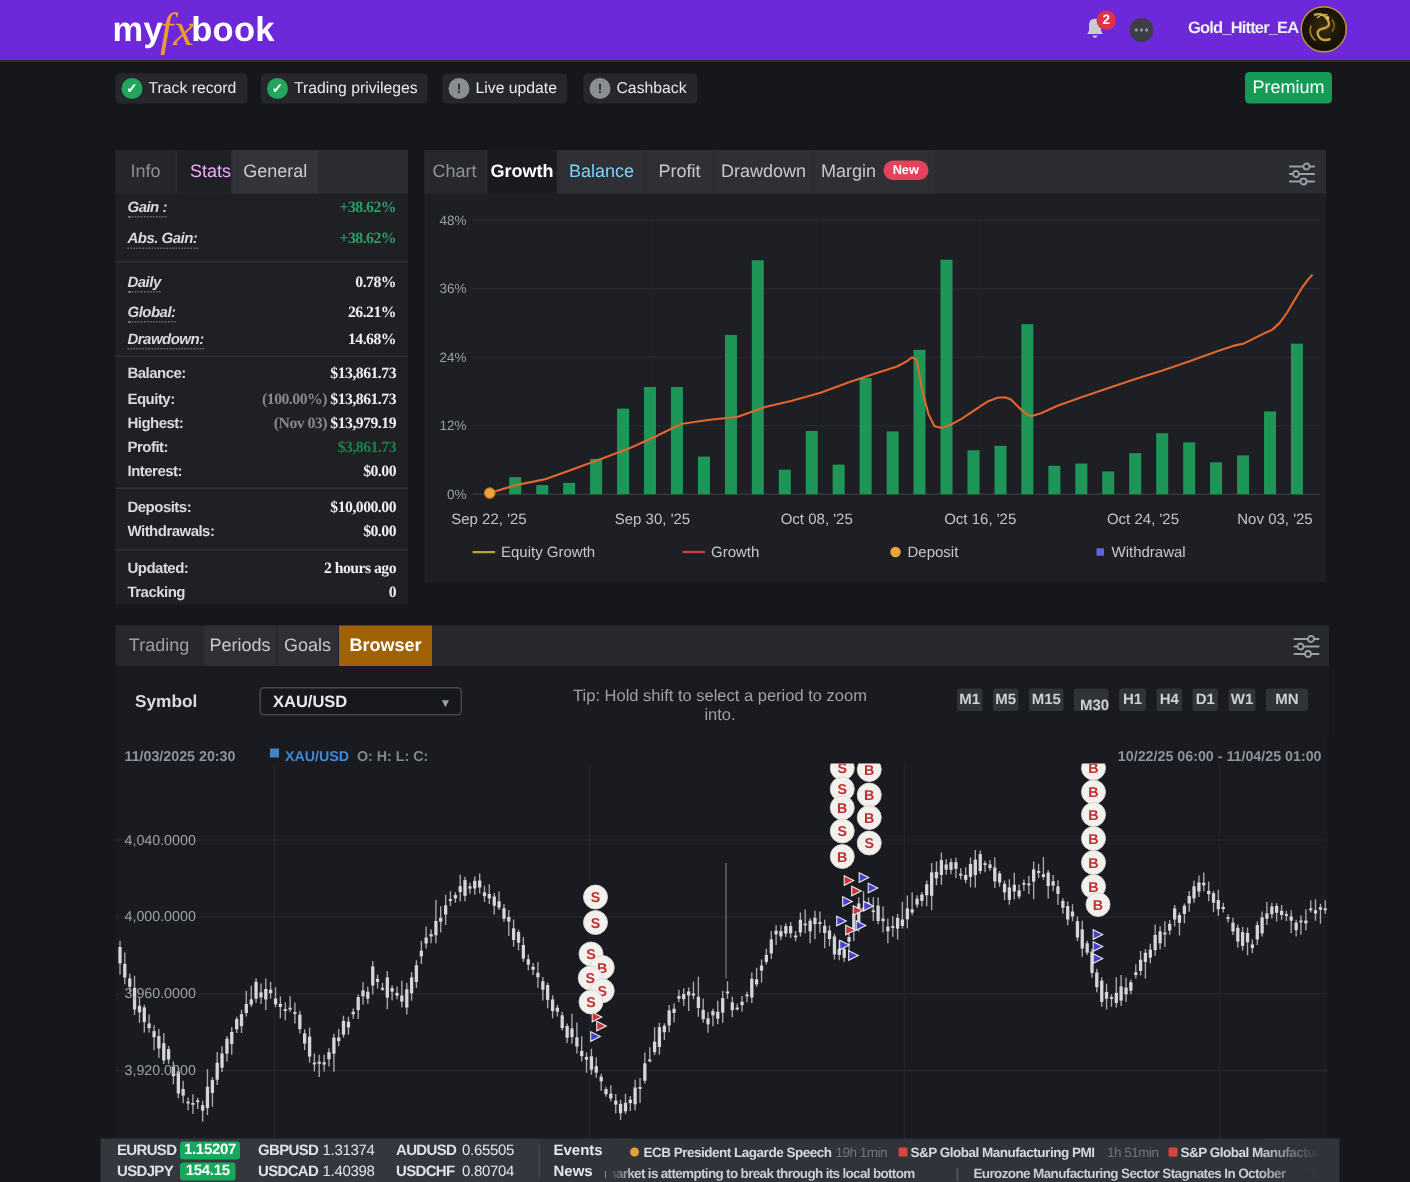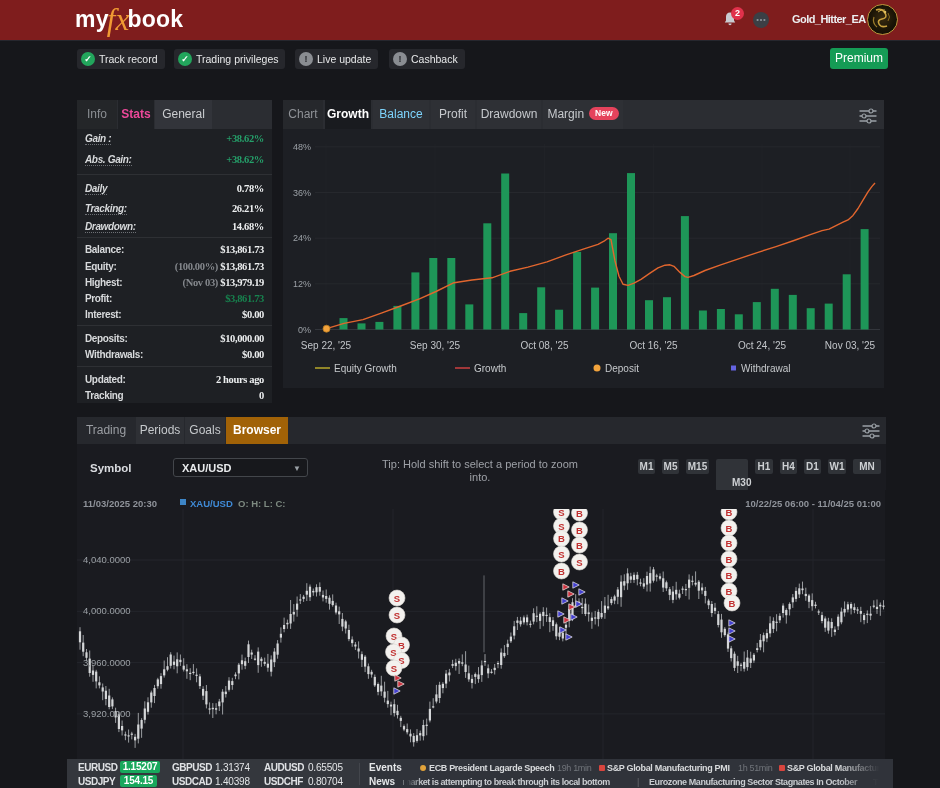--- a/index.html
+++ b/index.html
@@ -1,17 +1,17 @@
 <!DOCTYPE html>
 <html><head><meta charset="utf-8"><title>myfxbook</title>
 <style>
 * { margin:0; padding:0; box-sizing:border-box; }
 html,body { width:940px; height:788px; overflow:hidden; background:#16171b; font-family:"Liberation Sans", sans-serif; }
 
-#header { position:absolute; left:0; top:0; width:940px; height:41px; background:#7f1d1d; border-bottom:1px solid #26272e; }
+#header { position:absolute; left:0; top:0; width:940px; height:41px; background:#6d28d9; border-bottom:1px solid #26272e; }
 #logo { position:absolute; left:75px; top:6px; font-size:23px; font-weight:bold; color:#fff; letter-spacing:0.2px; }
 #logo .fx { color:#f09a33; font-style:italic; font-weight:normal; font-size:31px; font-family:"Liberation Serif", serif; position:relative; top:3px; margin:0 -2px; line-height:0; }
 #bell { position:absolute; left:723px; top:11px; }
 #bellbadge { position:absolute; left:731px; top:7px; width:13px; height:13px; background:#e0314b; border-radius:50%; color:#fff; font-size:9px; font-weight:bold; text-align:center; line-height:13px; }
 #chat { position:absolute; left:753px; top:12px; width:16px; height:16px; }
 #uname { position:absolute; left:792px; top:13px; font-size:11px; font-weight:bold; color:#eceff1; letter-spacing:-0.55px; }
 #avatar { position:absolute; left:867px; top:4px; width:31px; height:31px; border-radius:50%; background:radial-gradient(circle at 50% 45%, #3a2c10 0%, #1a1406 55%, #0c0a04 100%); border:1.5px solid #b8963a; overflow:hidden; }
 #avatar svg { position:absolute; left:0; top:0; }
 
 .badge { position:absolute; top:49px; height:20px; background:#26272c; border-radius:3px; color:#e8e9ea; font-size:10.5px; line-height:20px; padding:0 7px 0 22px; }
@@ -93,38 +93,38 @@
 </div>
 <div class="badge" style="left:77px;"><span class="ic green">✓</span>Track record</div>
 <div class="badge" style="left:174px;"><span class="ic green">✓</span>Trading privileges</div>
 <div class="badge" style="left:295px;"><span class="ic gray">!</span>Live update</div>
 <div class="badge" style="left:389px;"><span class="ic gray">!</span>Cashback</div>
 <div id="premium">Premium</div>
 
 <div id="leftpanel">
   <div id="lefttabs">
     <div class="ltab" style="left:0;width:40px;background:#242629;color:#8b8e93;">Info</div>
-    <div class="ltab" style="left:41px;width:36px;background:#1e2024;color:#ec4899;font-weight:bold;">Stats</div>
+    <div class="ltab" style="left:41px;width:36px;background:#1e2024;color:#f0abfc;font-weight:normal;text-align:right;">Stats</div>
     <div class="ltab" style="left:78px;width:57px;background:#32343a;color:#cbcdd0;">General</div>
   </div>
   <div class="srow" style="top:33px">
       <span class="slabel dotted">Gain :</span>
       <span class="sval green">+38.62%</span>
     </div>
     <div class="srow" style="top:53.5px">
       <span class="slabel dotted">Abs. Gain:</span>
       <span class="sval green">+38.62%</span>
     </div>
     <div class="sep" style="top:73.5px"></div>
     <div class="srow" style="top:82.5px">
       <span class="slabel dotted">Daily</span>
       <span class="sval">0.78%</span>
     </div>
     <div class="srow" style="top:102.5px">
-      <span class="slabel dotted">Tracking:</span>
+      <span class="slabel dotted">Global:</span>
       <span class="sval">26.21%</span>
     </div>
     <div class="srow" style="top:121px">
       <span class="slabel dotted">Drawdown:</span>
       <span class="sval">14.68%</span>
     </div>
     <div class="sep" style="top:136.5px"></div>
     <div class="srow" style="top:143.5px">
       <span class="slabel">Balance:</span>
       <span class="sval">$13,861.73</span>
@@ -272,21 +272,21 @@
   <div id="symlabel">Symbol</div>
   <div id="dropdown">
       <span class="txt">XAU/USD</span>
       <span class="caret">▼</span>
     </div>
   <div id="tip">Tip: Hold shift to select a period to zoom<br>into.</div>
   <div id="tfrow">
     <div class="tf" style="width:17px;padding:0;">M1</div>
     <div class="tf" style="width:17px;padding:0;">M5</div>
     <div class="tf" style="width:23px;padding:0;">M15</div>
-    <div class="tf" style="width:23px;padding:16px;">M30</div>
+    <div class="tf" style="width:23px;padding:4px;">M30</div>
     <div class="tf" style="width:18px;padding:0;">H1</div>
     <div class="tf" style="width:17px;padding:0;">H4</div>
     <div class="tf" style="width:17px;padding:0;">D1</div>
     <div class="tf" style="width:18px;padding:0;">W1</div>
     <div class="tf" style="width:28px;padding:0;">MN</div>
   </div>
 </div>
 <div id="candlewrap">
     <svg width="808" height="269" viewBox="0 0 808 269" style="position:absolute;left:0;top:0">
       <defs>

